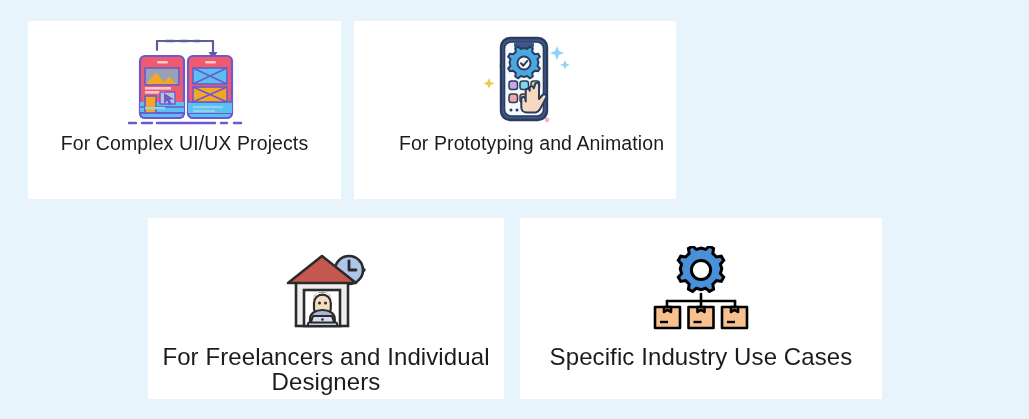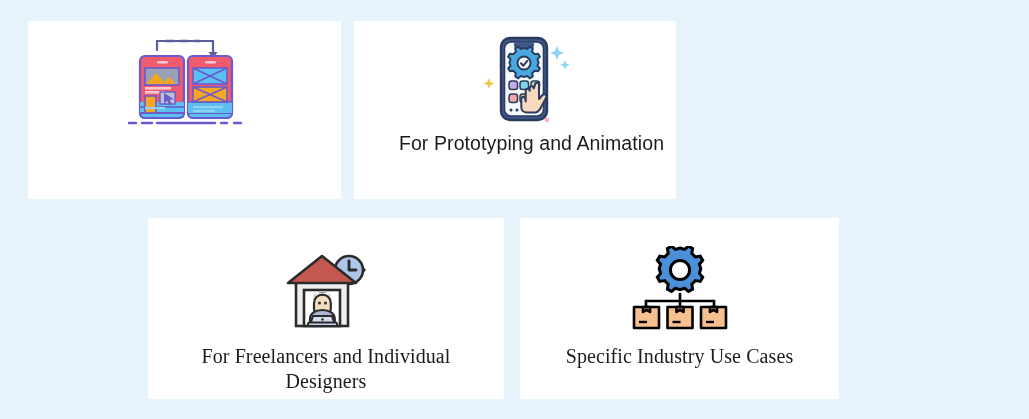--- a/index.html
+++ b/index.html
@@ -28,21 +28,21 @@
     align-items: center;
     justify-content: flex-start;
     box-sizing: border-box;
   }
   
   .card-1 { left: 28px;  top: 21px;  width: 313px; height: 178px; }
   .card-2 { left: 354px; top: 21px;  width: 322px; height: 178px; padding-left: 33px; }
   .card-3 { left: 690px; top: 21px;  width: 313px; height: 178px; }
   
   .card-4 { left: 148px; top: 218px; width: 356px; height: 181px; }
-  .card-5 { left: 520px; top: 218px; width: 319px; height: 181px; }
+  .card-5 { left: 520px; top: 218px; width: 362px; height: 181px; }
 
   .icon-wrap {
     display: flex;
     align-items: center;
     justify-content: center;
     width: 100%;
   }
   .card-1 .icon-wrap { height: 104px; padding-top: 6px; }
   .card-2 .icon-wrap { height: 104px; padding-top: 6px; }
   .card-3 .icon-wrap { height: 104px; padding-top: 6px; }
@@ -53,21 +53,21 @@
     color: #1c1c1c;
     font-size: 19.5px;
     font-weight: 400;
     line-height: 25px;
     text-align: center;
     letter-spacing: 0.1px;
     width: 92%;
     white-space: pre-line;
   }
   .card-4 .card-label,
-  .card-5 .card-label { font-size: 20px; font-family: Liberation Serif, serif; }
+  .card-5 .card-label { font-size: 24px; }
 </style>
 </head>
 <body>
 
 <div class="board">
 
   <div class="card card-1">
     <div class="icon-wrap">
       <svg width="118" height="98" viewBox="0 0 118 98" xmlns="http://www.w3.org/2000/svg">
 
@@ -110,20 +110,21 @@
 
         <g stroke="#6a5acd" stroke-width="2.4" stroke-linecap="round">
           <path d="M3 93 h7"></path>
           <path d="M16 93 h10"></path>
           <path d="M31 93 h58"></path>
           <path d="M95 93 h6"></path>
           <path d="M108 93 h7"></path>
         </g>
       </svg>
     </div>
+    <div class="card-label">For Complex UI/UX Projects</div>
   </div>
 
   <div class="card card-2">
     <div class="icon-wrap">
       <svg width="106" height="98" viewBox="0 0 106 98" xmlns="http://www.w3.org/2000/svg">
 
         <g fill="#8fd4f5">
           <path d="M78 16 l2 5 l5 2 l-5 2 l-2 5 l-2 -5 l-5 -2 l5 -2 z"></path>
           <path d="M86 30 l1.4 3.4 l3.4 1.4 l-3.4 1.4 l-1.4 3.4 l-1.4 -3.4 l-3.4 -1.4 l3.4 -1.4 z"></path>
         </g>

